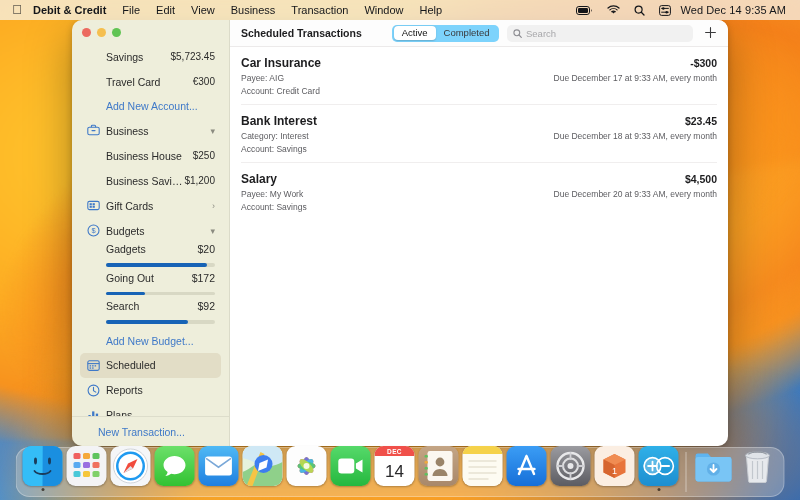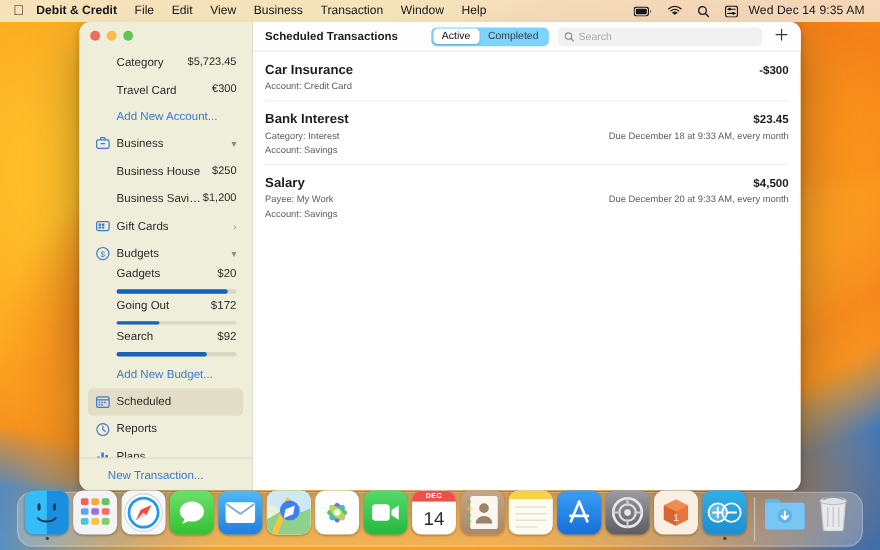--- a/index.html
+++ b/index.html
@@ -257,21 +257,21 @@
   <div id="sidebar">
     <div class="traffic">
       <div class="tl r"></div>
       <div class="tl y"></div>
       <div class="tl g"></div>
     </div>
 
     <div id="sb-scroll">
 
       <div class="sb-row indent">
-        <div class="sb-label">Category</div>
+        <div class="sb-label">Savings</div>
         <div class="sb-amount">$5,723.45</div>
       </div>
 
       <div class="sb-row indent">
         <div class="sb-label">Travel Card</div>
         <div class="sb-amount">€300</div>
       </div>
 
       <div class="sb-link">Add New Account...</div>
 
@@ -418,20 +418,24 @@
           </svg>
       </div>
     </div>
 
     <div id="list">
 
       <div class="txn">
         <div class="txn-l1">
           <div class="txn-name">Car Insurance</div>
           <div class="txn-amt">-$300</div>
+        </div>
+        <div class="txn-l2">
+          <div class="txn-meta">Payee: AIG</div>
+          <div class="txn-due">Due December 17 at 9:33 AM, every month</div>
         </div>
         <div class="txn-l3">
           <div class="txn-meta">Account: Credit Card</div>
         </div>
       </div>
 
       <div class="txn">
         <div class="txn-l1">
           <div class="txn-name">Bank Interest</div>
           <div class="txn-amt">$23.45</div>

